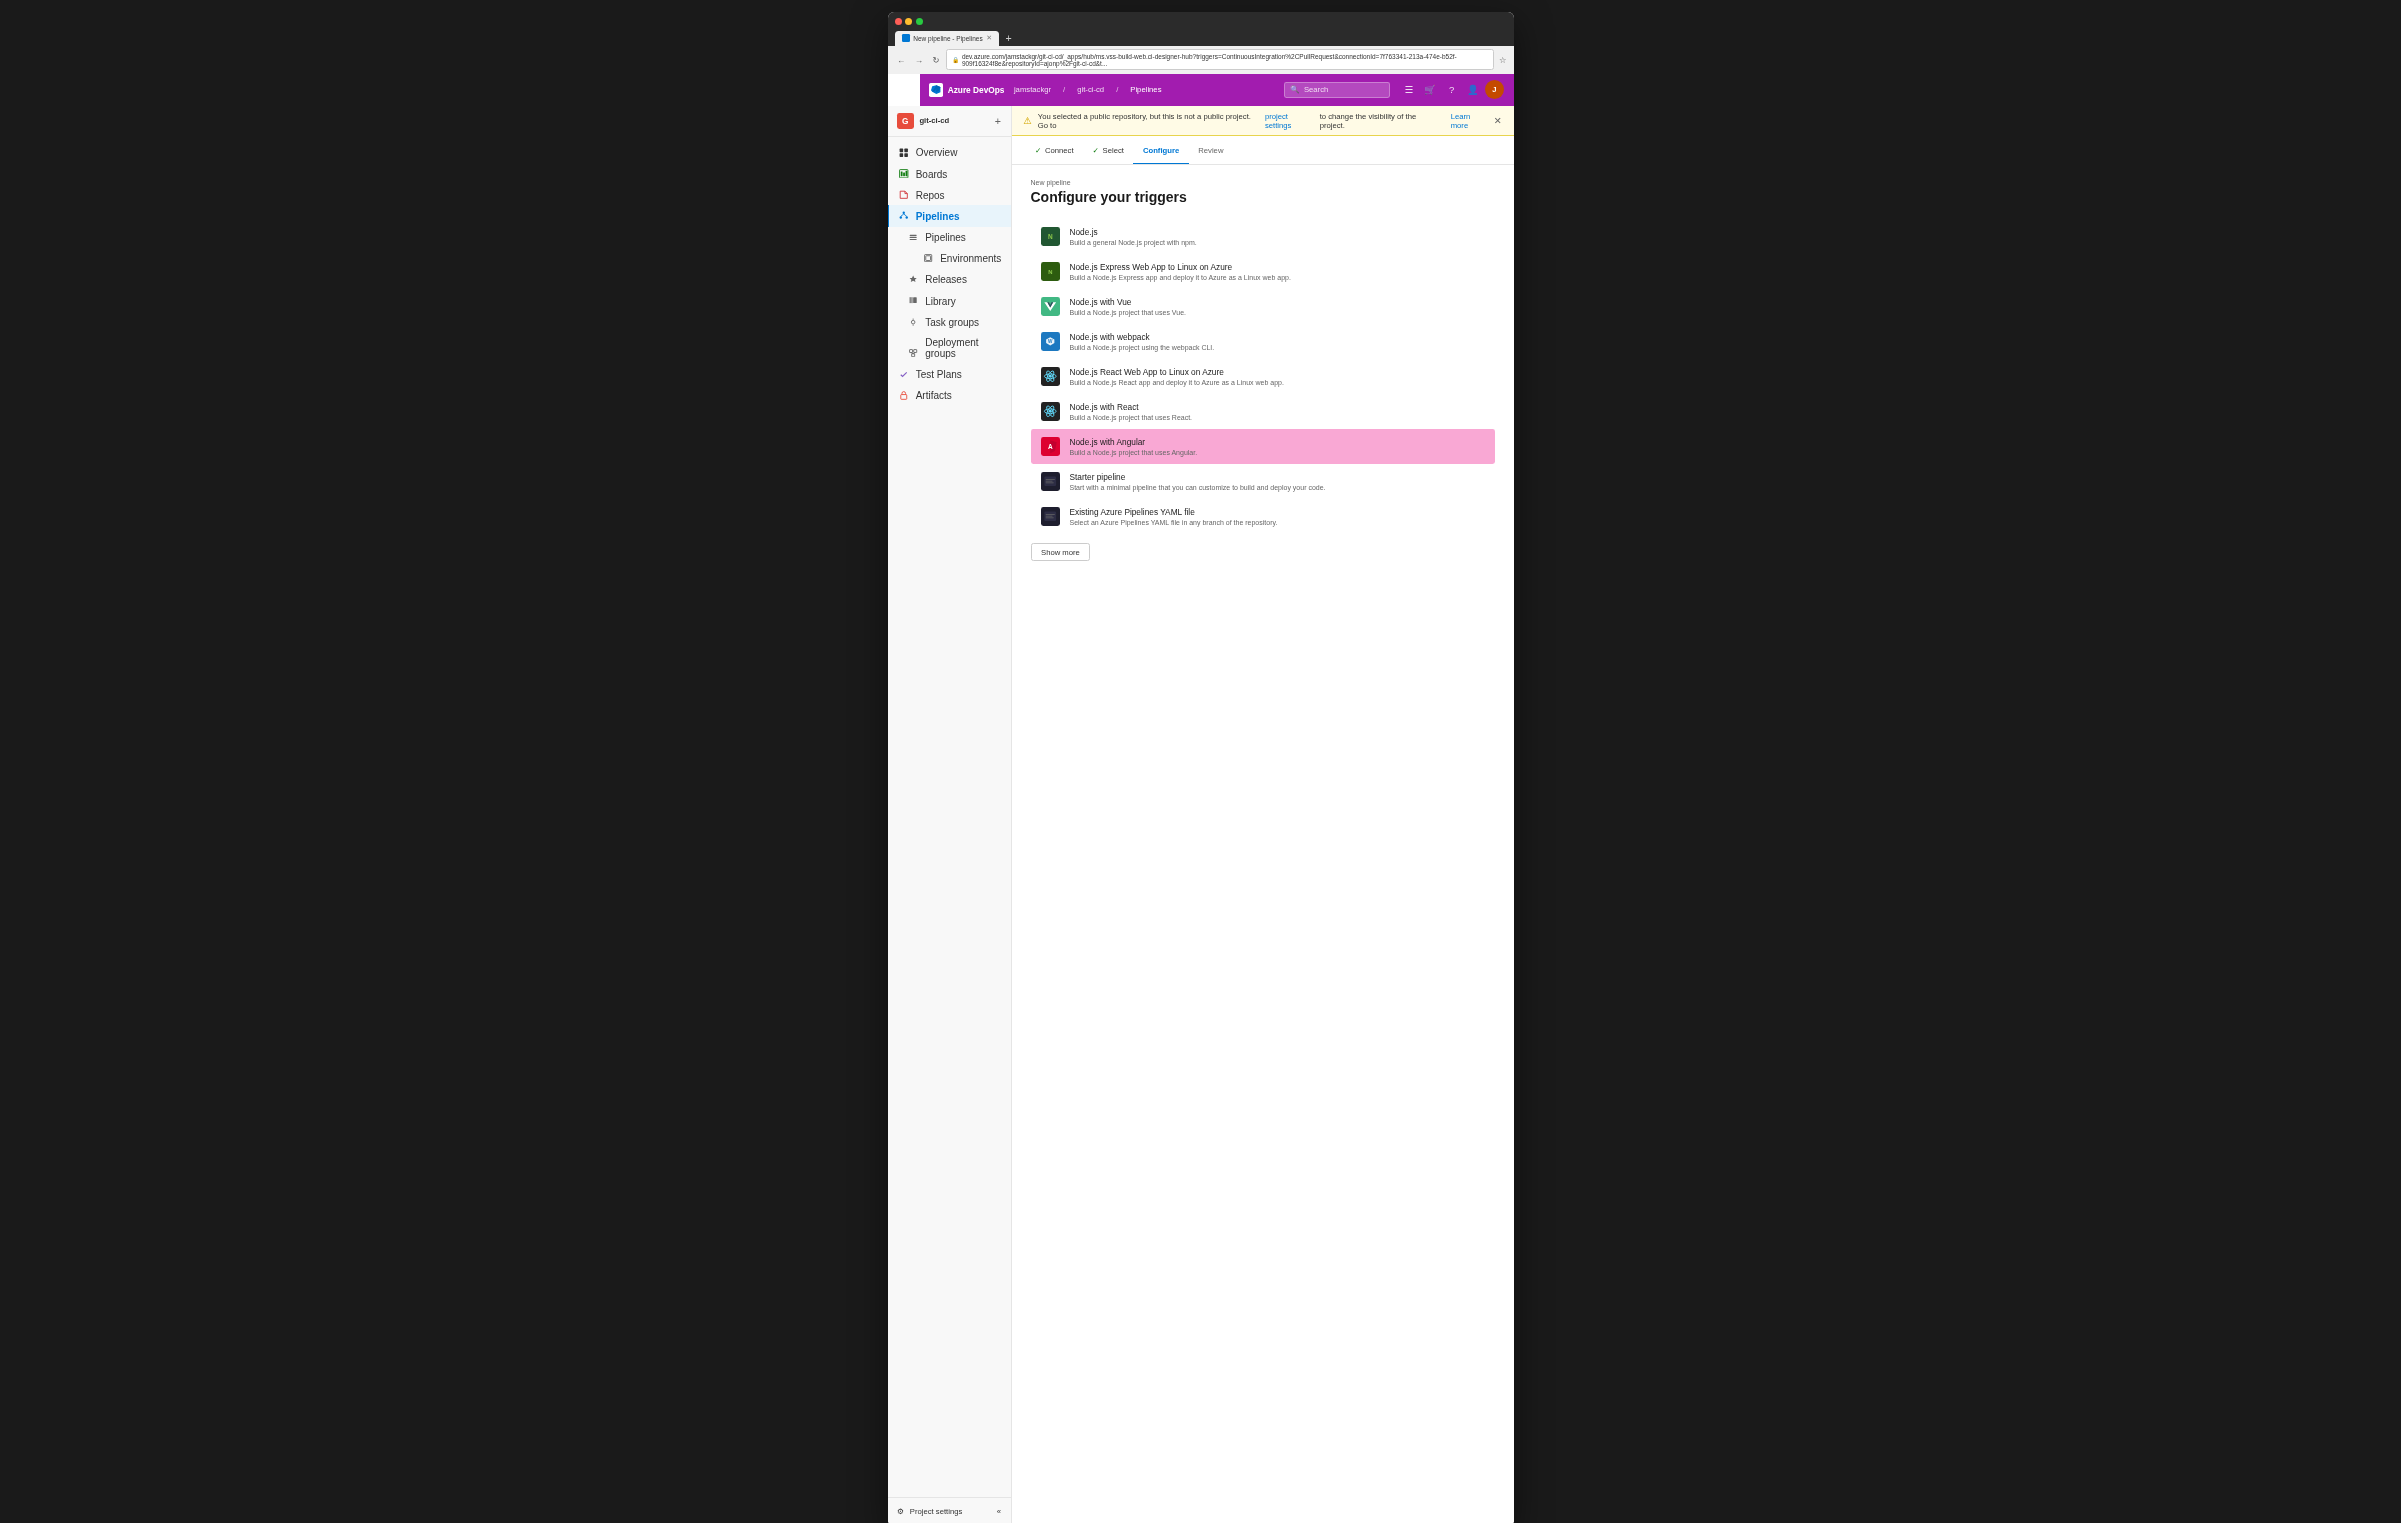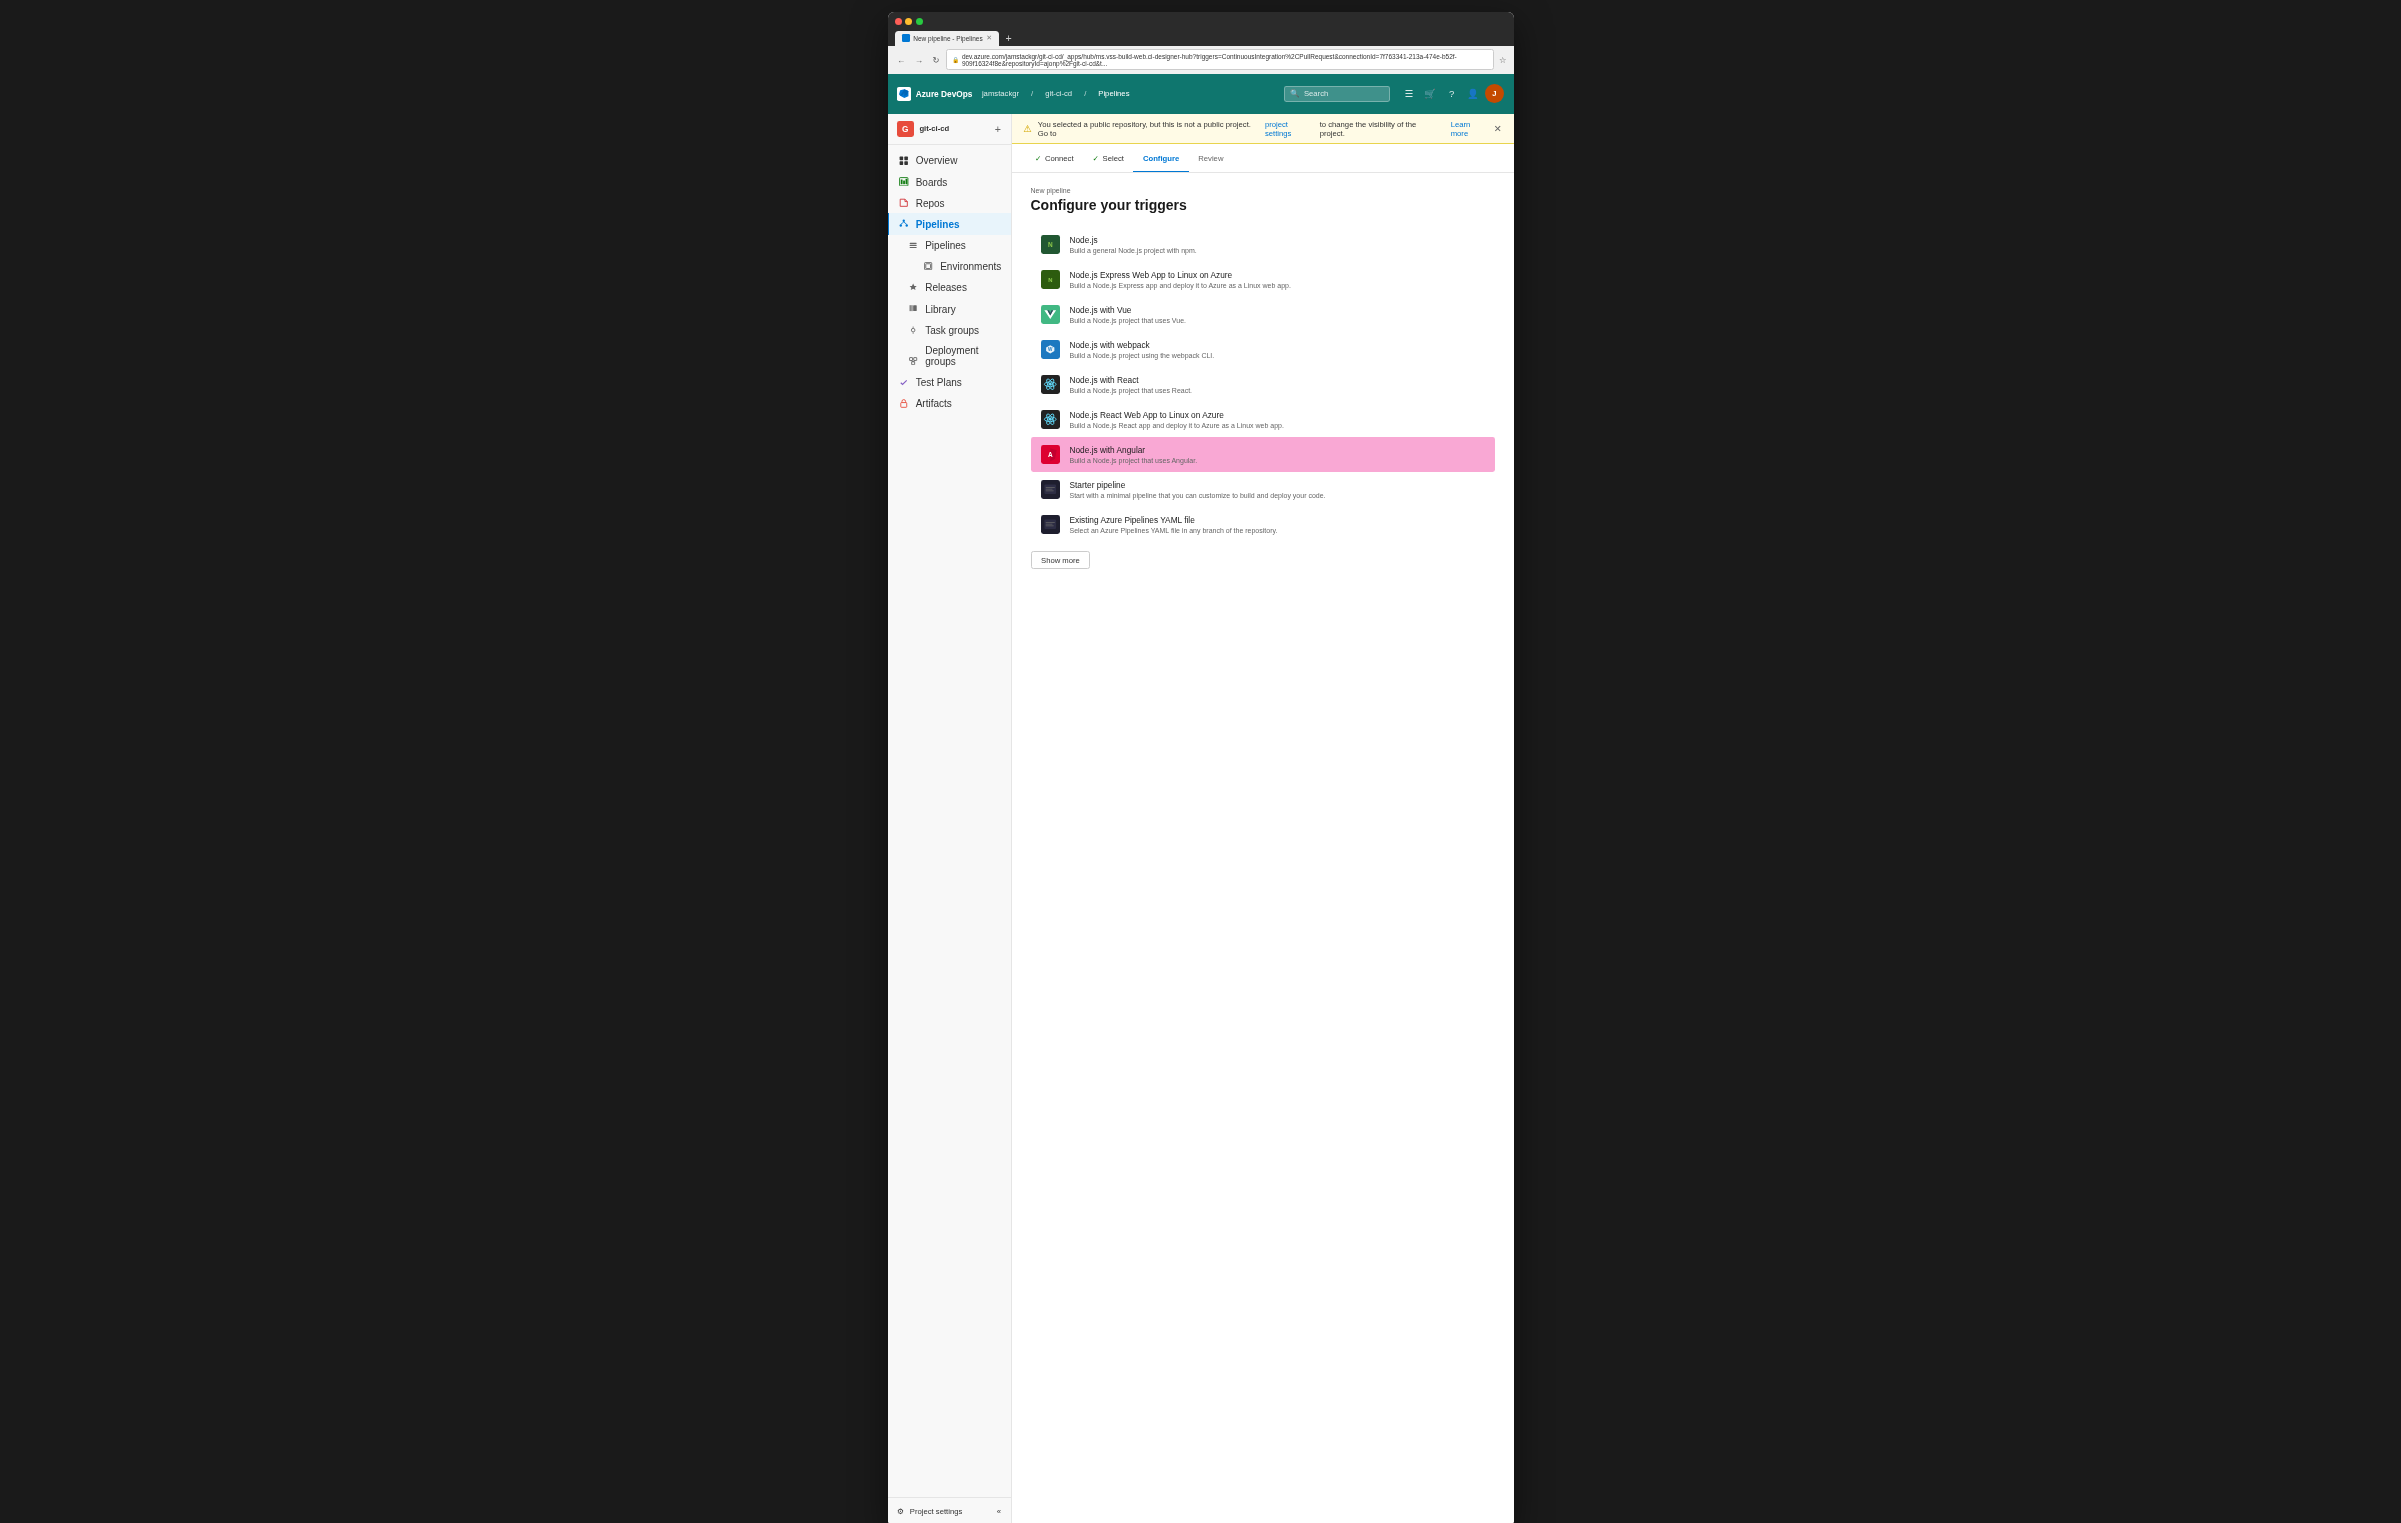--- a/index.html
+++ b/index.html
@@ -114,26 +114,27 @@
     
     .app-container {
       display: flex;
       flex-direction: column;
       height: calc(100vh - 71px);
       min-height: 414px;
       background: #fff;
     }
     
     .top-nav {
-      background: #0f766e;
+      background: #a21caf;
       display: flex;
       align-items: center;
       padding: 0 9.5px;
-      height: 40px;
+      height: 32px;
       gap: 9.5px;
+      margin-left: 32px;
     }
     .azure-devops-logo {
       display: flex;
       align-items: center;
       gap: 4.7px;
       color: #fff;
       font-size: 8.3px;
       font-weight: 600;
     }
     .logo-icon {
@@ -687,37 +688,37 @@
             <div class="pipeline-option">
               <div class="pipeline-option-icon" style="background:#222; border-radius:2.4px;">
                 <svg width="16.5" height="16.5" viewBox="0 0 28 28">
                   <circle cx="14" cy="14" r="2.5" fill="#61dafb"></circle>
                   <ellipse cx="14" cy="14" rx="10" ry="4" fill="none" stroke="#61dafb" stroke-width="1.5"></ellipse>
                   <ellipse cx="14" cy="14" rx="10" ry="4" fill="none" stroke="#61dafb" stroke-width="1.5" transform="rotate(60 14 14)"></ellipse>
                   <ellipse cx="14" cy="14" rx="10" ry="4" fill="none" stroke="#61dafb" stroke-width="1.5" transform="rotate(120 14 14)"></ellipse>
                 </svg>
               </div>
               <div class="pipeline-option-text">
-                <div class="pipeline-option-title">Node.js with React</div>
-                <div class="pipeline-option-desc">Build a Node.js project that uses React.</div>
+                <div class="pipeline-option-title">Node.js React Web App to Linux on Azure</div>
+                <div class="pipeline-option-desc">Build a Node.js React app and deploy it to Azure as a Linux web app.</div>
               </div>
             </div>
 
             <div class="pipeline-option">
               <div class="pipeline-option-icon" style="background:#222; border-radius:2.4px;">
                 <svg width="16.5" height="16.5" viewBox="0 0 28 28">
                   <circle cx="14" cy="14" r="2.5" fill="#61dafb"></circle>
                   <ellipse cx="14" cy="14" rx="10" ry="4" fill="none" stroke="#61dafb" stroke-width="1.5"></ellipse>
                   <ellipse cx="14" cy="14" rx="10" ry="4" fill="none" stroke="#61dafb" stroke-width="1.5" transform="rotate(60 14 14)"></ellipse>
                   <ellipse cx="14" cy="14" rx="10" ry="4" fill="none" stroke="#61dafb" stroke-width="1.5" transform="rotate(120 14 14)"></ellipse>
                 </svg>
               </div>
               <div class="pipeline-option-text">
-                <div class="pipeline-option-title">Node.js React Web App to Linux on Azure</div>
-                <div class="pipeline-option-desc">Build a Node.js React app and deploy it to Azure as a Linux web app.</div>
+                <div class="pipeline-option-title">Node.js with React</div>
+                <div class="pipeline-option-desc">Build a Node.js project that uses React.</div>
               </div>
             </div>
 
             <div class="pipeline-option highlighted">
               <div class="pipeline-option-icon" style="background:#dd0031; border-radius:2.4px;">
                 <svg width="16.5" height="16.5" viewBox="0 0 28 28">
                   <polygon points="14,4 25,7 22,22 14,26 6,22 3,7" fill="#dd0031"></polygon>
                   <polygon points="14,4 14,26 22,22 25,7" fill="#c3002f"></polygon>
                   <text x="14" y="19" text-anchor="middle" fill="#fff" font-size="11" font-weight="bold">A</text>
                 </svg>

